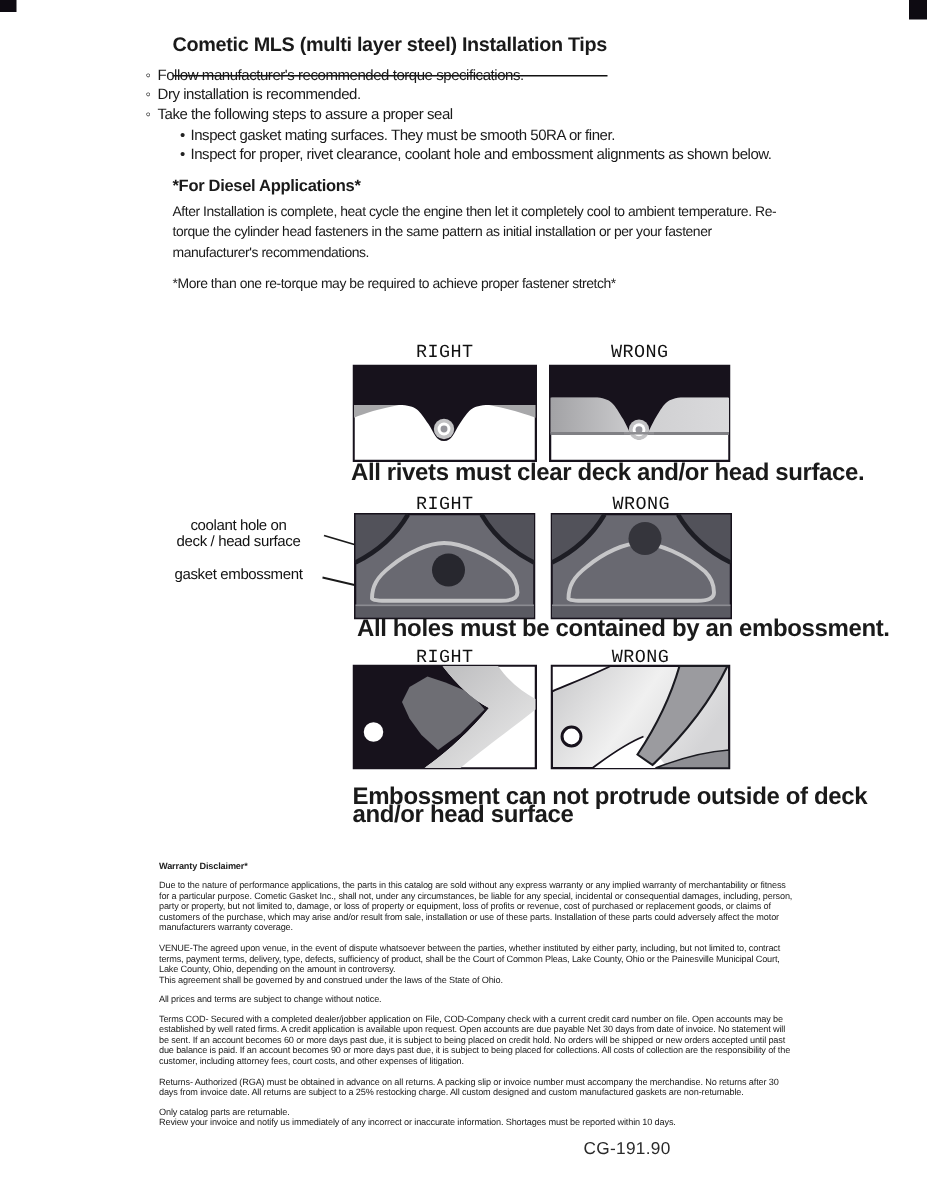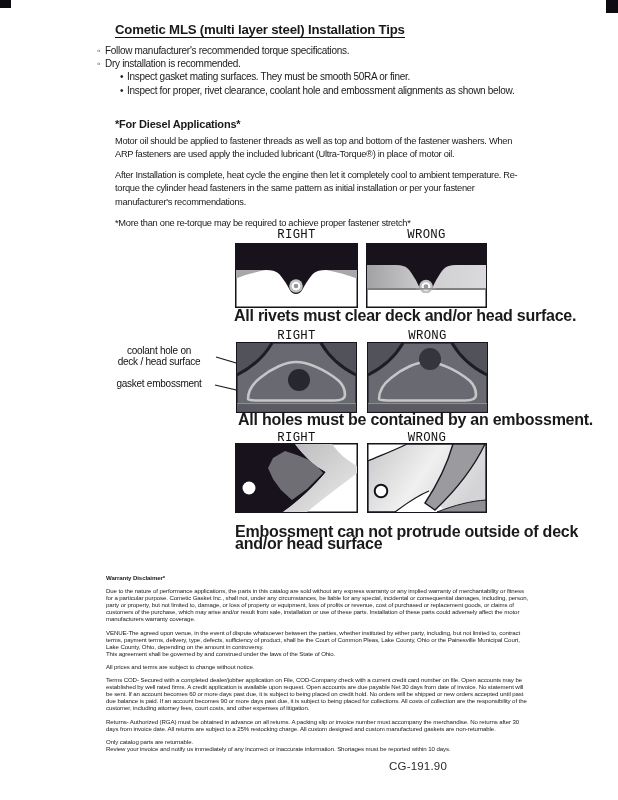--- a/index.html
+++ b/index.html
@@ -6,21 +6,21 @@
   .page{
     position:relative;width:618px;height:800px;background:#ffffff;overflow:hidden;
     font-family:"Liberation Sans", sans-serif;color:#1a1a1a;
   }
   .corner{position:absolute;background:#0e0b12;}
   .corner.tl{left:0;top:0;width:11px;height:8px;}
   .corner.tr{right:0;top:0;width:12px;height:13px;}
 
   .title{
     position:absolute;left:115px;top:22px;font-size:13.2px;font-weight:bold;
-    letter-spacing:-0.2px;border-bottom:1.6px solid #111;padding-bottom:0;white-space:nowrap;
+    letter-spacing:-0.2px;border-bottom:1.6px solid #111;padding-bottom:13px;white-space:nowrap;
   }
   .bullets{position:absolute;left:97px;top:44px;font-size:10px;letter-spacing:-0.3px;line-height:13.2px;}
   .b-row{white-space:nowrap;}
   .b-row .mk{display:inline-block;width:8px;color:#222;}
   .sub{margin-left:23px;}
   .sub .mk{width:7px;}
 
   .diesel{position:absolute;left:115px;top:118px;width:414px;}
   .diesel h2{margin:0 0 5px 0;font-size:11px;letter-spacing:-0.2px;}
   .diesel p{margin:0 0 7px 0;font-size:9.3px;letter-spacing:-0.3px;line-height:13.4px;}
@@ -47,29 +47,29 @@
 <div class="page">
 
   <div class="corner tl"></div>
   <div class="corner tr"></div>
 
   <div class="title">Cometic MLS (multi layer steel) Installation Tips</div>
 
   <div class="bullets">
     <div class="b-row"><span class="mk">◦</span><span>Follow manufacturer's recommended torque specifications.</span></div>
     <div class="b-row"><span class="mk">◦</span><span>Dry installation is recommended.</span></div>
+    <div class="b-row"><span class="mk">◦</span><span>Take the following steps to assure a proper seal</span></div>
     <div class="sub">
       <div class="b-row"><span class="mk">•</span><span>Inspect gasket mating surfaces.  They must be smooth 50RA or finer.</span></div>
       <div class="b-row"><span class="mk">•</span><span>Inspect for proper, rivet clearance, coolant hole and embossment alignments as shown below.</span></div>
     </div>
   </div>
 
   <div class="diesel">
     <h2>*For Diesel Applications*</h2>
-    <p>Motor oil should be applied to fastener threads as well as top and bottom of the fastener washers. When ARP fasteners are used apply the included lubricant (Ultra-Torque®) in place of motor oil.</p>
     <p>After Installation is complete, heat cycle the engine then let it completely cool to ambient temperature. Re-torque the cylinder head fasteners in the same pattern as initial installation or per your fastener manufacturer's recommendations.</p>
     <p class="note">*More than one re-torque may be required to achieve proper fastener stretch*</p>
   </div>
 
   <div class="hdr" style="left:235px;top:228px;width:123px;">RIGHT</div>
   <div class="hdr" style="left:366px;top:228px;width:121px;">WRONG</div>
 
   <div class="panel" style="left:235px;top:243px;">
     <svg width="123" height="65" viewBox="0 0 123 65">
       <rect x="0.75" y="0.75" width="121.5" height="63.5" fill="#ffffff" stroke="#17121c" stroke-width="1.5"></rect>

